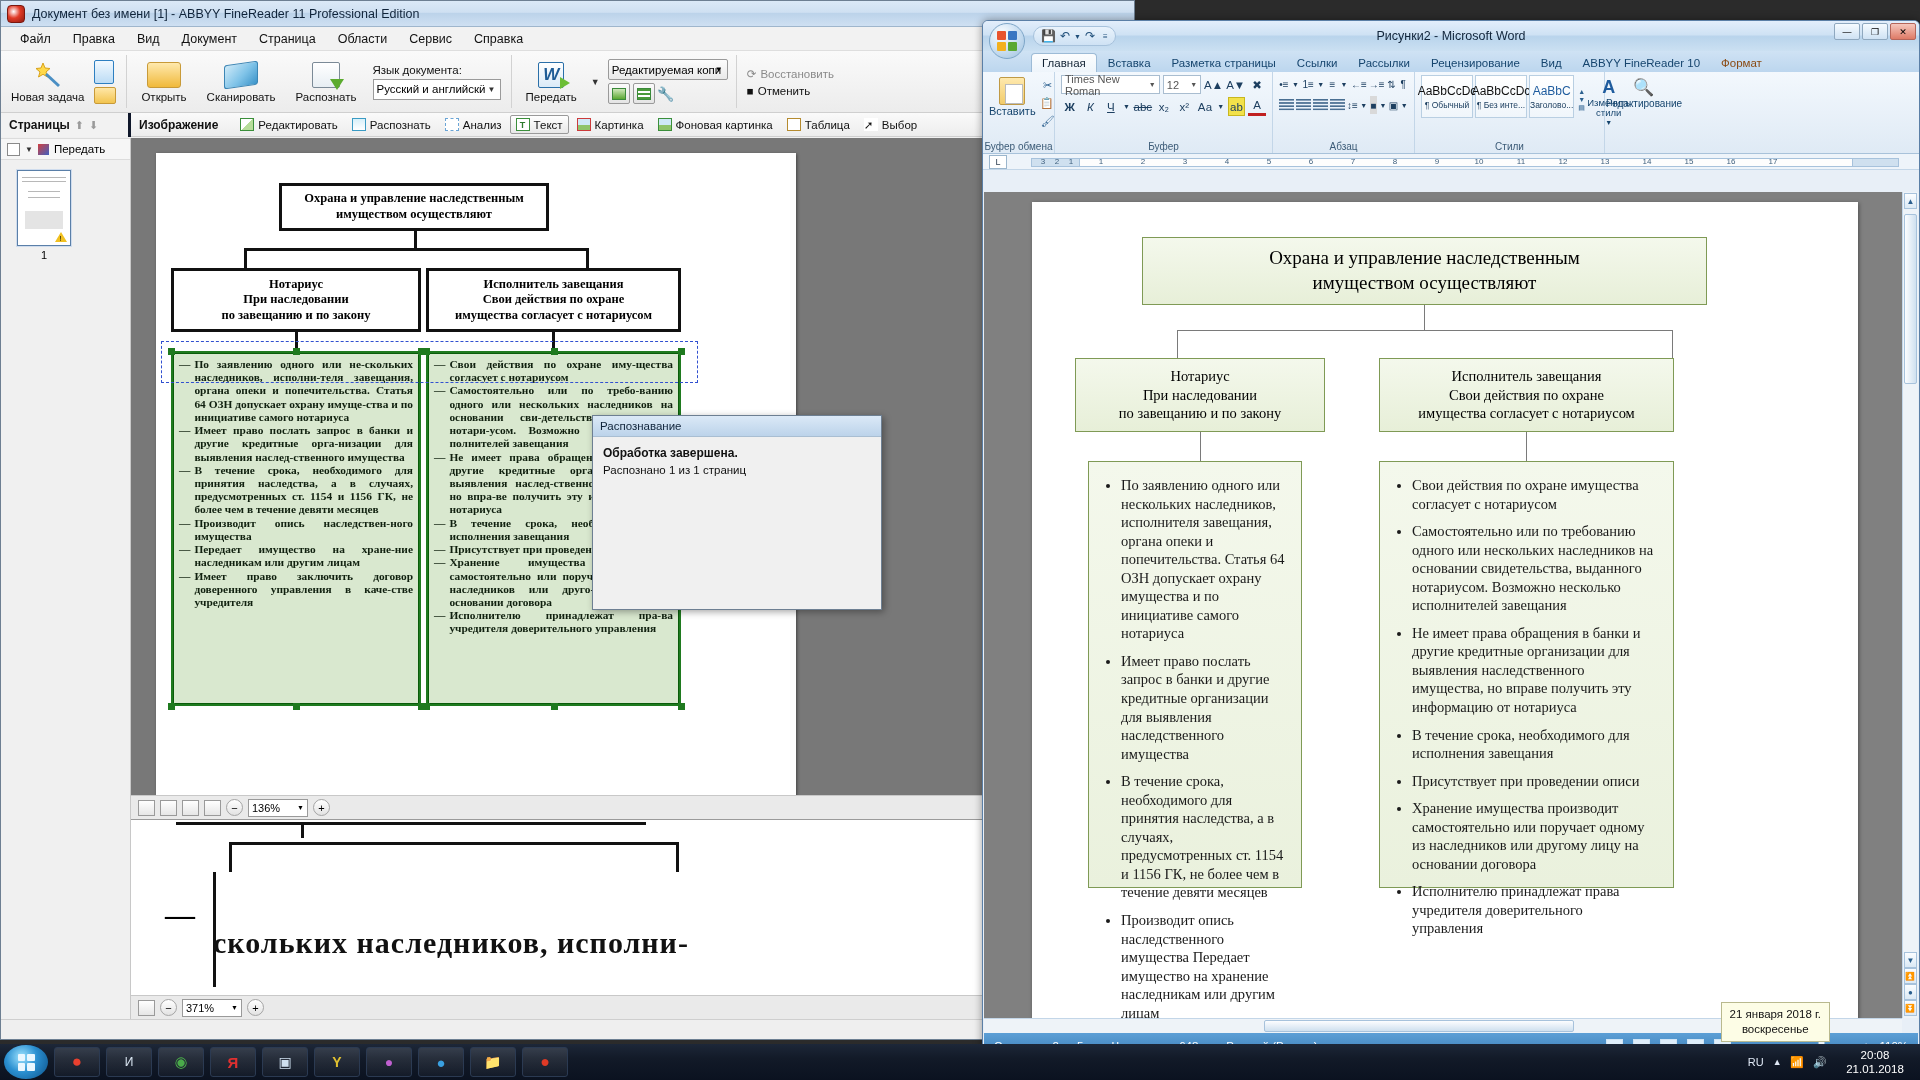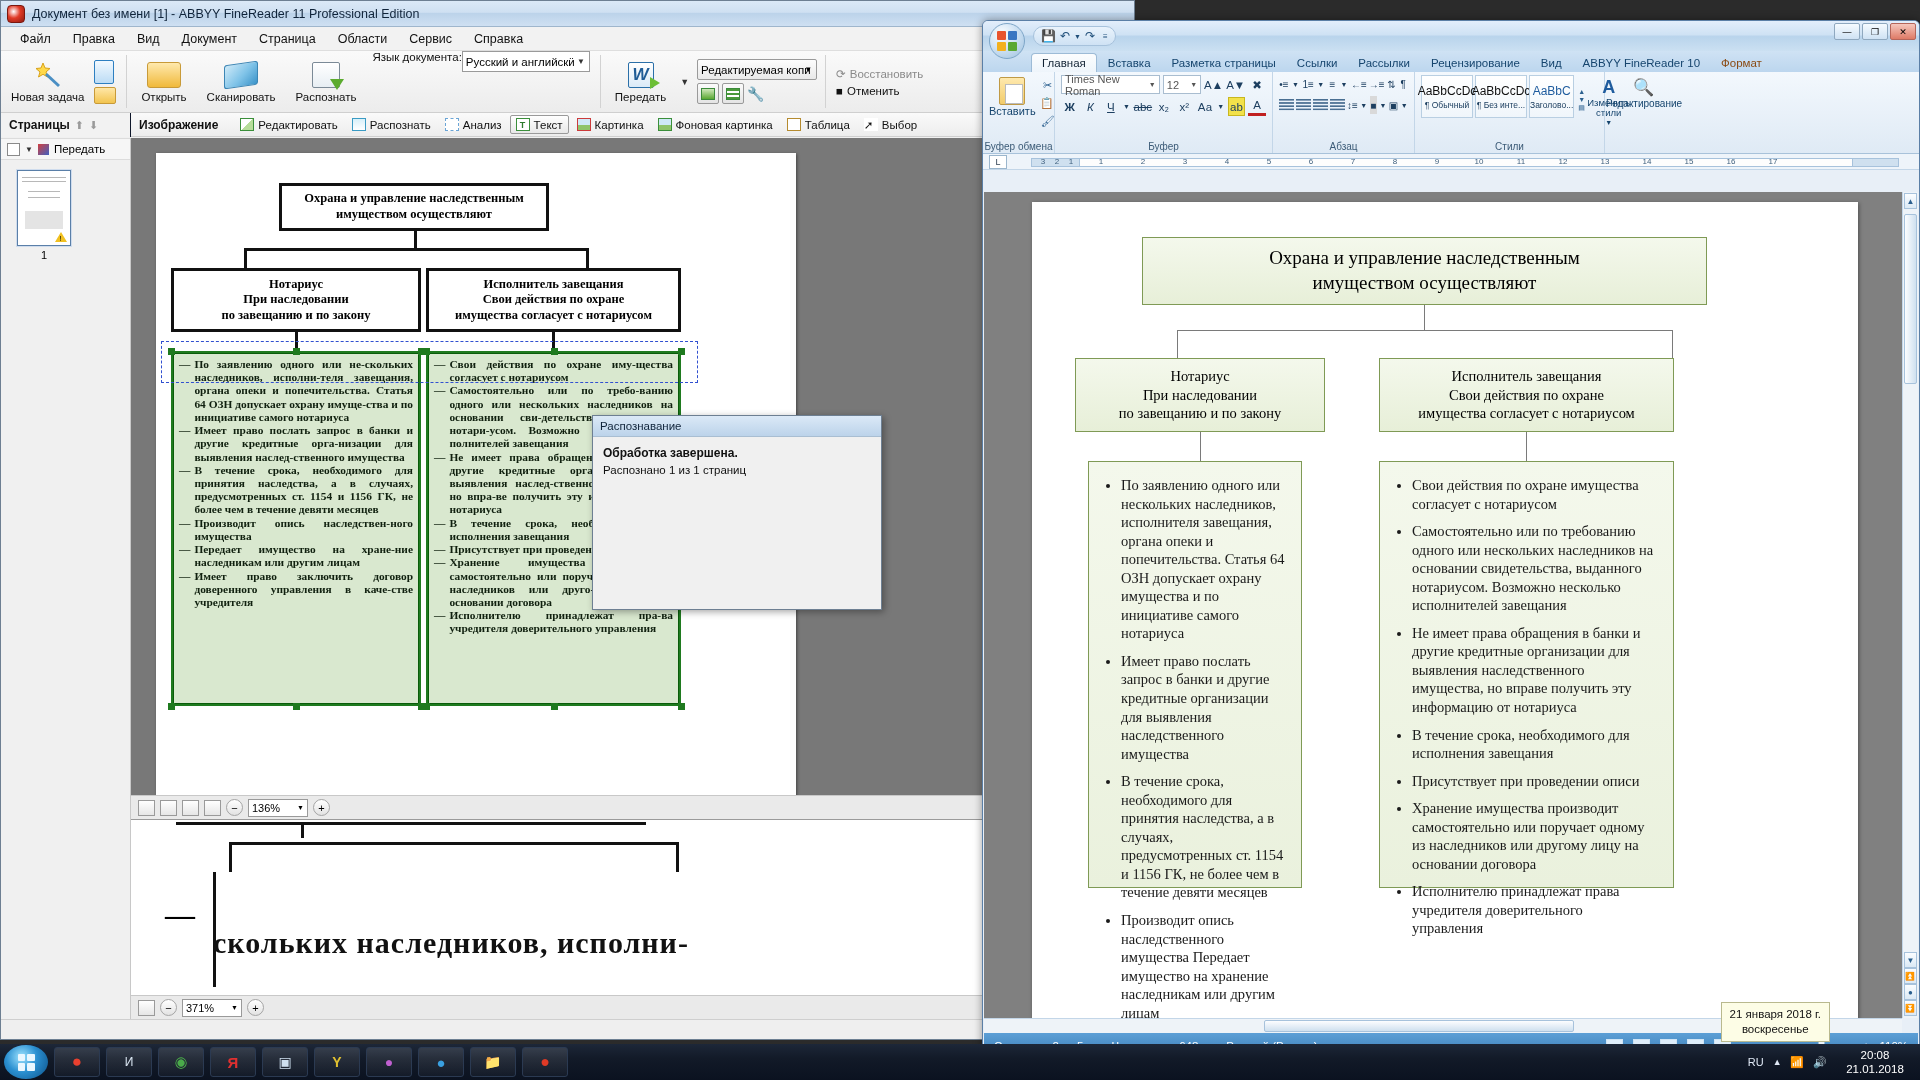--- a/index.html
+++ b/index.html
@@ -55,21 +55,21 @@
      background:linear-gradient(to bottom,#ffffff,#e7eef3); position:relative;}
   .ico-recog:after{content:"";position:absolute;right:-5px;bottom:-3px;width:0;height:0;
      border-left:7px solid transparent;border-right:7px solid transparent;border-top:11px solid #5bab2e;}
   .ico-word{ width:26px;height:26px;border:1.5px solid #2a6fa8;border-radius:2px;
      background:linear-gradient(to bottom,#ffffff,#dbeaf7);
      color:#1f5c96;font-weight:bold;font-size:17px;font-style:italic;
      display:flex;align-items:center;justify-content:center;position:relative;}
   .ico-word:after{content:"";position:absolute;right:-7px;bottom:-2px;width:0;height:0;
      border-top:6px solid transparent;border-bottom:6px solid transparent;border-left:10px solid #6cbe35;}
 
-  .lang-block{ display:flex; flex-direction:row; justify-content:center; padding:0 6px;}
+  .lang-block{ display:flex; flex-direction:column; justify-content:center; padding:0 6px;}
   .lang-lbl{ font-size:11.5px;color:#111; margin-bottom:3px;}
   .lang-sel{ width:128px;height:21px;border:1px solid #9a9a9a;background:#fff;
      font-size:11.5px; display:flex;align-items:center; padding:0 3px; position:relative;overflow:hidden;}
   .lang-sel .cv{ white-space:nowrap; }
   .lang-sel .arw{ position:absolute; right:4px; font-size:8px; color:#333;}
 
   .save-block{ display:flex;flex-direction:column;justify-content:center;padding:0 4px;gap:3px;}
   .save-sel{ width:120px;height:21px;border:1px solid #9a9a9a;border-radius:2px;
      background:linear-gradient(to bottom,#fdfdfd,#e9e9e9);font-size:11.5px;
      display:flex;align-items:center;padding:0 3px;position:relative;overflow:hidden;}
@@ -81,21 +81,21 @@
   .mini-txt{width:14px;height:12px;border:1px solid #3a8a3a;background:#fff;
      background-image:linear-gradient(#4a9a3a 2px,transparent 2px),linear-gradient(#4a9a3a 2px,transparent 2px);
      background-size:100% 4px;}
   .wrench{ color:#7aa7c7; font-size:14px; }
   .restore-col{ display:flex;flex-direction:column;justify-content:center;gap:4px;padding:0 6px;}
   .restore-it{ font-size:11.5px;color:#8a8a8a;display:flex;align-items:center;gap:4px;}
   .restore-it.on{ color:#111; }
 
   
   #fr-row2{ height:24px; display:flex; }
-  #fr-row2-left{ width:130px; background:#f2f2f2; border-right:1px solid #0f172a;
+  #fr-row2-left{ width:130px; background:#f2f2f2; border-right:3px solid #0f172a;
      display:flex;align-items:center;padding-left:8px;gap:5px;}
   #fr-row2-left .ttl{font-size:12px;font-weight:bold;color:#111;}
   #fr-row2-right{ flex:1; background:linear-gradient(to bottom,#fafafa,#ededed);
      border-bottom:1px solid #cfcfcf; display:flex; align-items:center; padding-left:8px; gap:2px;}
   #fr-row2-right .grp-ttl{font-size:12px;font-weight:bold;color:#111;margin-right:14px;}
   .t2{ display:flex;align-items:center;gap:4px;font-size:11.5px;color:#111;padding:2px 5px;border:1px solid transparent;white-space:nowrap;}
   .t2.sel{ border:1px solid #9a9a9a; background:linear-gradient(to bottom,#fff,#e8e8e8); border-radius:2px;}
   .sq{ width:14px;height:13px;border:1.5px solid #888; background:#fff; }
   .sq.edit{border-color:#3b8f3b;background:linear-gradient(135deg,#fff 50%,#b7dd9a 50%);}
   .sq.rec{border-color:#3a9bc4;background:linear-gradient(to bottom,#d7f0fa,#fff);}
@@ -630,20 +630,21 @@
           <i style="background:#5aa832;"></i>
       </div>
     </div>
     <div id="wd-qat">
       <span class="qat-i">💾</span>
       <span class="qat-i">↶</span>
       <span class="qat-i" style="font-size:7px;">▼</span>
       <span class="qat-i">↷</span>
       <span class="qat-i" style="font-size:8px;margin-left:4px;">≡</span>
     </div>
+    <div id="wd-title">Рисунки2 - Microsoft Word</div>
     <div class="win-btns-wd">
       <div class="wbtn">—</div>
       <div class="wbtn">❐</div>
       <div class="wbtn close">✕</div>
     </div>
   </div>
 
   <div id="wd-tabs">
     <div class="wtab active">Главная</div>
     <div class="wtab">Вставка</div>

